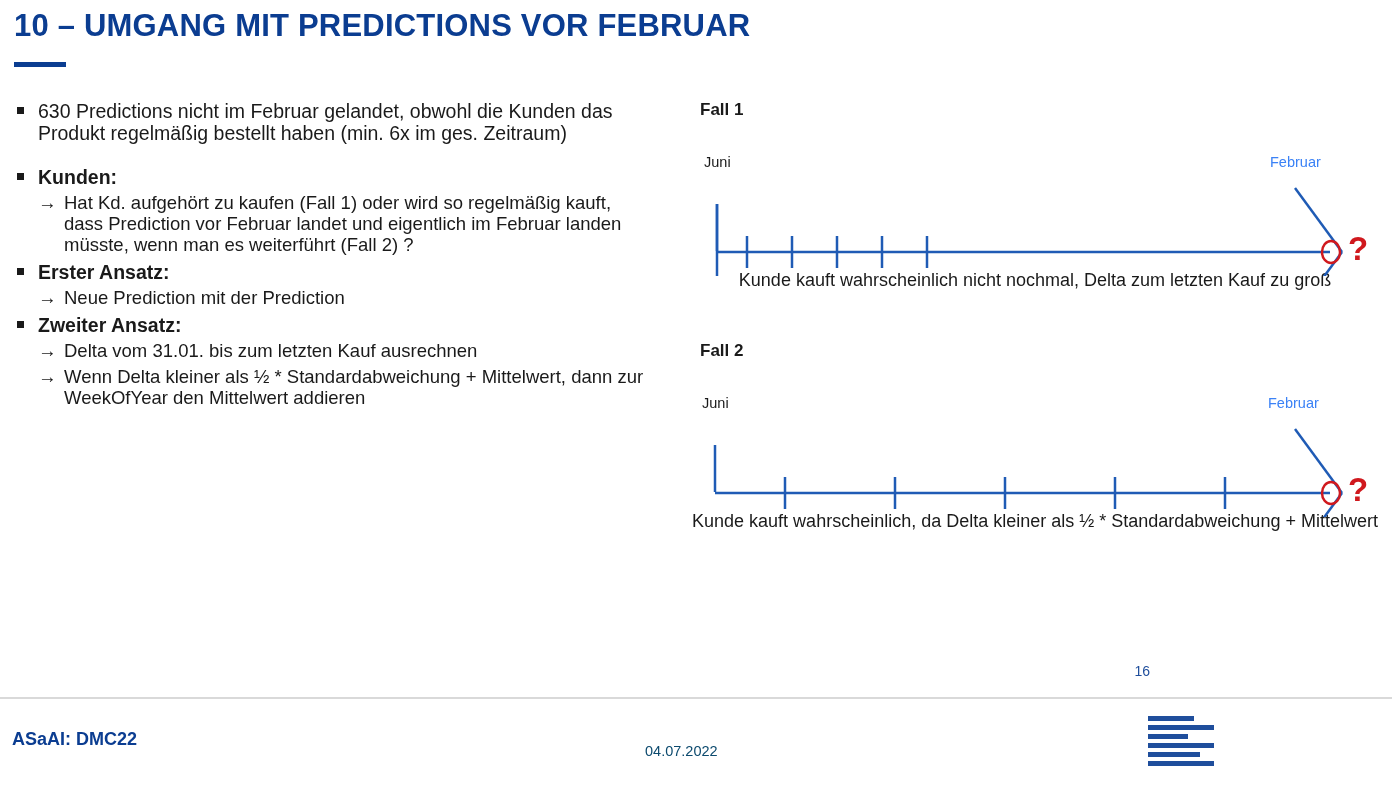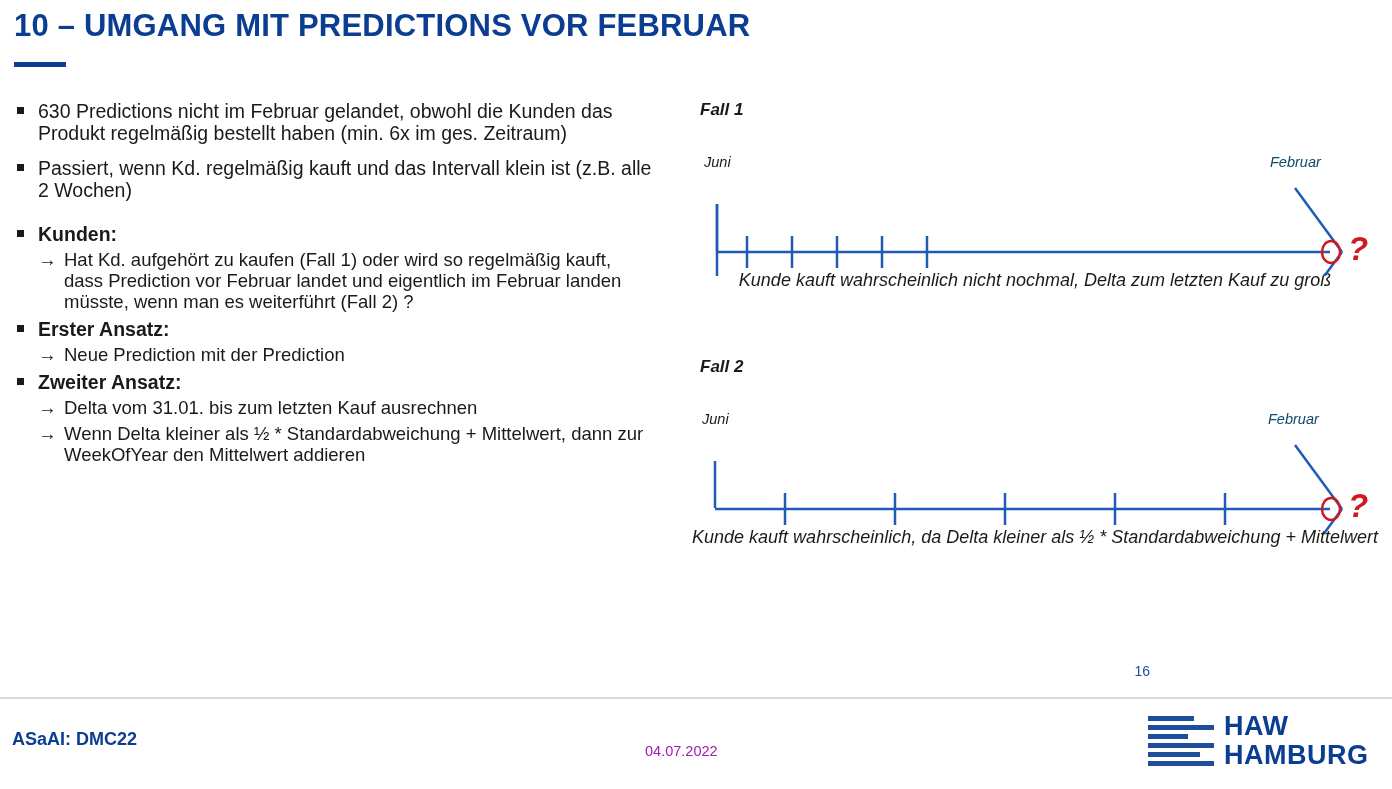--- a/index.html
+++ b/index.html
@@ -93,21 +93,21 @@
   .tight { margin-bottom: 6px !important; }
   .gap-top { margin-top: 22px; }
 
   
   .right-col {
     position: absolute;
     left: 690px;
     top: 100px;
     width: 690px;
   }
-  .case-block { position: relative; font-style: italic; }
+  .case-block { position: relative; }
   .case-label {
     font-size: 17px;
     font-weight: bold;
     color: #1a1a1a;
     margin: 0 0 6px 10px;
   }
   .axis-wrap {
     position: relative;
     height: 150px;
   }
@@ -118,21 +118,21 @@
     margin-top: -6px;
   }
   .lbl-start {
     position: absolute;
     font-size: 14.5px;
     color: #1a1a1a;
   }
   .lbl-end {
     position: absolute;
     font-size: 14.5px;
-    color: #0c4a6e;
+    color: #3b82f6;
   }
   .qmark {
     position: absolute;
     font-size: 33px;
     font-weight: bold;
     color: #d0191e;
     line-height: 1;
   }
   
   .page-num {
@@ -157,21 +157,21 @@
     top: 729px;
     font-size: 18px;
     font-weight: bold;
     color: #0b3d91;
   }
   .footer-date {
     position: absolute;
     left: 645px;
     top: 743px;
     font-size: 14.5px;
-    color: #a21caf;
+    color: #0c4a6e;
   }
   .logo {
     position: absolute;
     left: 1148px;
     top: 710px;
     width: 236px;
     height: 62px;
   }
   .logo-bars {
     position: absolute;
@@ -206,24 +206,20 @@
   <div class="title-rule"></div>
 
   <div class="left-col">
     <ul class="lvl1">
 
       <li>
         <span class="bullet"></span>
         <span class="txt">630 Predictions nicht im Februar gelandet, obwohl die Kunden das Produkt regelmäßig bestellt haben (min. 6x im ges. Zeitraum)</span>
       </li>
 
-      <li>
-        <span class="bullet"></span>
-        <span class="txt">Passiert, wenn Kd. regelmäßig kauft und das Intervall klein ist (z.B. alle 2 Wochen)</span>
-      </li>
 
       <li class="bold gap-top tight">
         <span class="bullet"></span>
         <span class="txt">Kunden:</span>
         <ul class="lvl2">
           <li>
             <span class="arrow">→</span>
             <span>Hat Kd. aufgehört zu kaufen (Fall 1) oder wird so regelmäßig kauft, dass Prediction vor Februar landet und eigentlich im Februar landen müsste, wenn man es weiterführt (Fall 2) ?</span>
           </li>
         </ul>
@@ -283,21 +279,21 @@
           <line x1="605" y1="190" x2="652" y2="126" stroke="#1f5bb5" stroke-width="2.5"></line>
 
           <ellipse cx="641" cy="126" rx="9" ry="11" fill="none" stroke="#d0191e" stroke-width="2.5"></ellipse>
         </svg>
 
         <div class="qmark" style="left:658px; top:106px;">?</div>
       </div>
       <div class="axis-caption">Kunde kauft wahrscheinlich nicht nochmal, Delta zum letzten Kauf zu groß</div>
     </div>
 
-    <div class="case-block" style="margin-top:66px;">
+    <div class="case-block" style="margin-top:50px;">
       <div class="case-label">Fall 2</div>
       <div class="axis-wrap">
         <div class="lbl-start" style="left:12px; top:28px;">Juni</div>
         <div class="lbl-end" style="left:578px; top:28px;">Februar</div>
 
         <svg width="680" height="150" viewBox="0 0 680 150">
           <line x1="25" y1="78" x2="25" y2="125" stroke="#1f5bb5" stroke-width="2.5"></line>
           <line x1="25" y1="126" x2="640" y2="126" stroke="#1f5bb5" stroke-width="2.5"></line>
           <line x1="95" y1="110" x2="95" y2="142" stroke="#1f5bb5" stroke-width="2.5"></line>
           <line x1="205" y1="110" x2="205" y2="142" stroke="#1f5bb5" stroke-width="2.5"></line>
@@ -324,19 +320,15 @@
 
   <div class="logo">
     <div class="logo-bars">
       <i style="width:46px;"></i>
       <i style="width:66px;"></i>
       <i style="width:40px;"></i>
       <i style="width:66px;"></i>
       <i style="width:52px;"></i>
       <i style="width:66px;"></i>
     </div>
-    <div class="logo-text">
-      <div>HAW</div>
-      <div>HAMBURG</div>
-    </div>
   </div>
 
 </div>
 
 </body></html>

